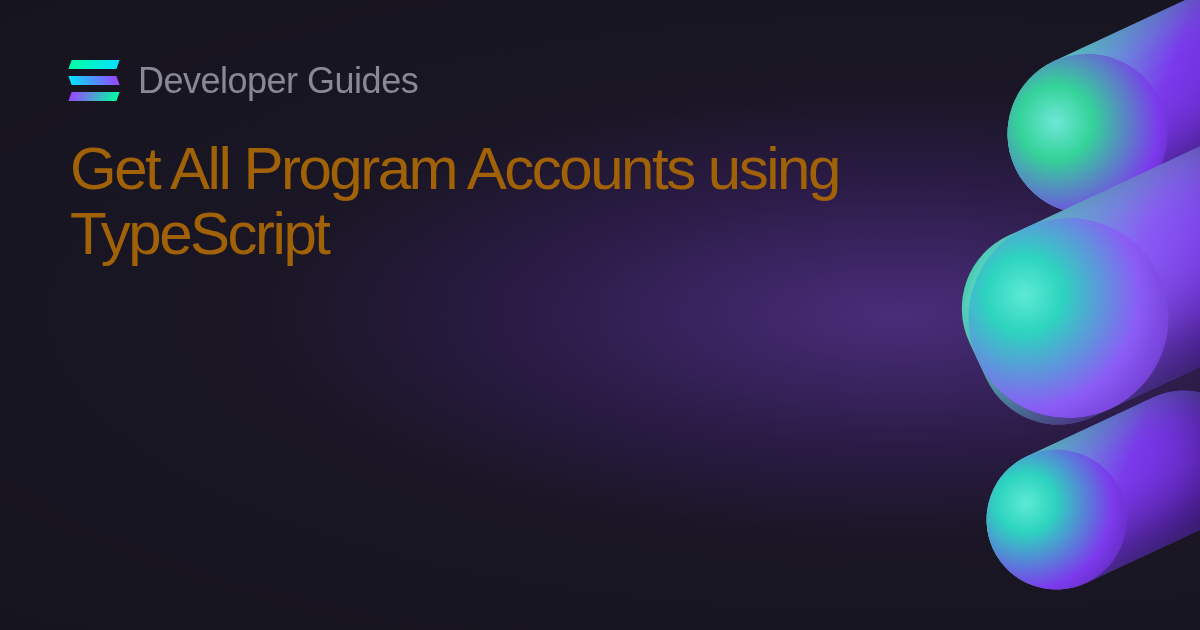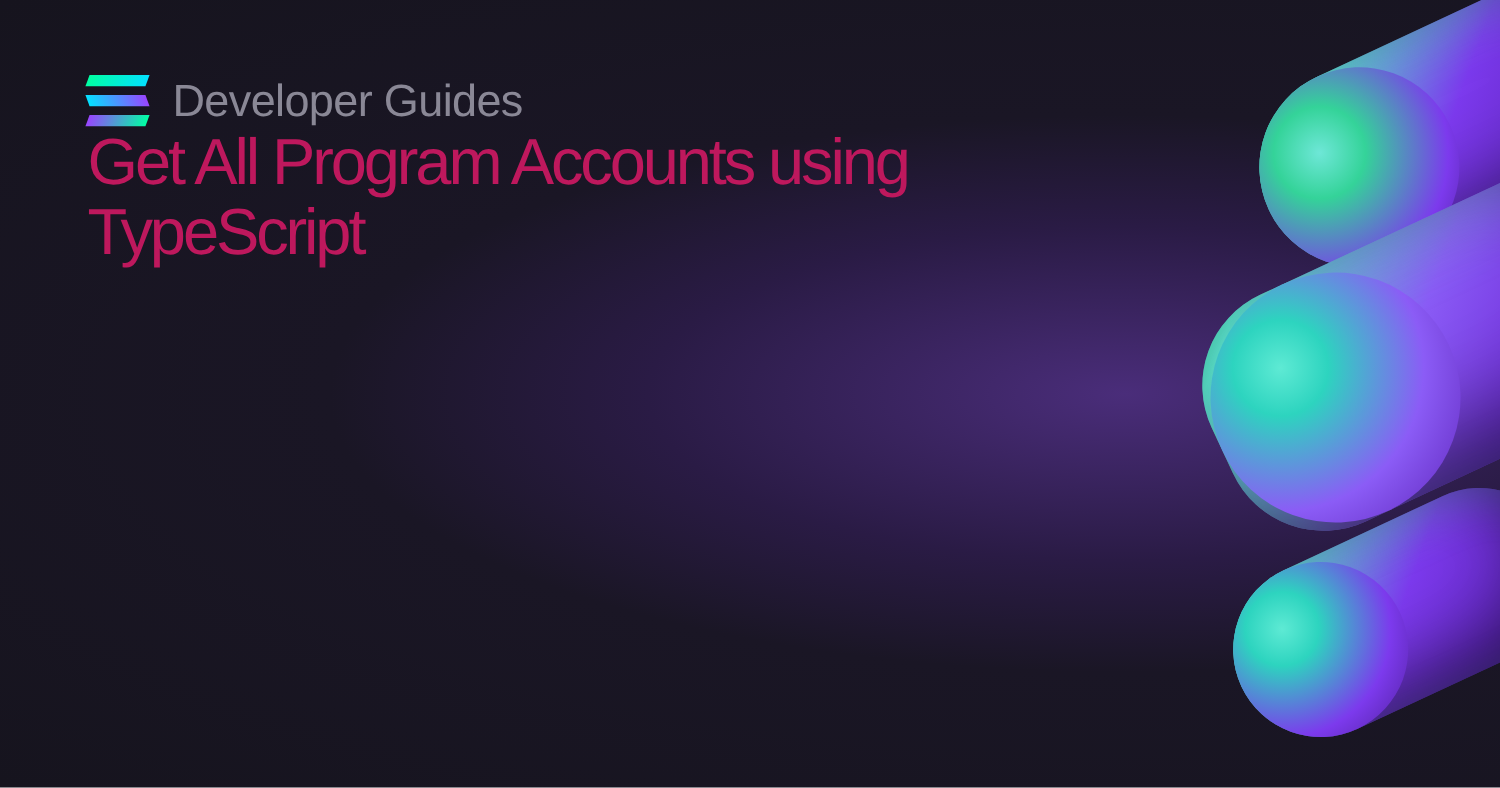--- a/index.html
+++ b/index.html
@@ -21,20 +21,21 @@
       position: absolute;
       left: 70px;
       top: 60px;
       z-index: 10;
     }
 
     .header {
       display: flex;
       align-items: center;
       gap: 20px;
+      margin-bottom: 35px;
       text-align: center;
     }
 
     .logo {
       width: 48px;
       height: 42px;
       position: relative;
     }
 
     .logo-bar {
@@ -61,23 +62,23 @@
     }
 
     .category {
       font-size: 36px;
       font-weight: 400;
       color: #8a8896;
       letter-spacing: -0.5px;
     }
 
     .title {
-      font-size: 52px;
+      font-size: 60px;
       font-weight: 500;
-      color: #be185d;
+      color: #a16207;
       line-height: 1.08;
       letter-spacing: -2.5px;
       max-width: 800px;
     }
 
     .cylinders {
       position: absolute;
       right: -80px;
       top: -50px;
       width: 600px;

